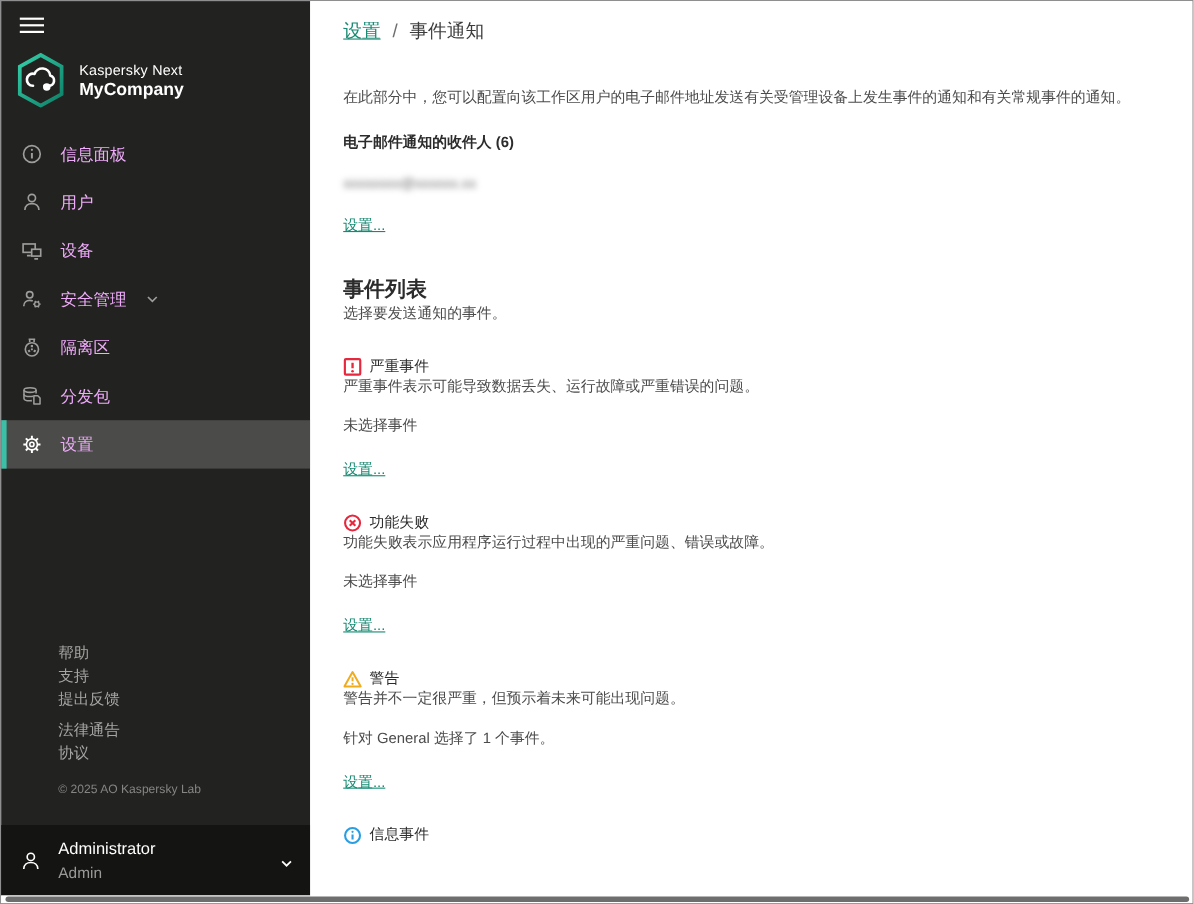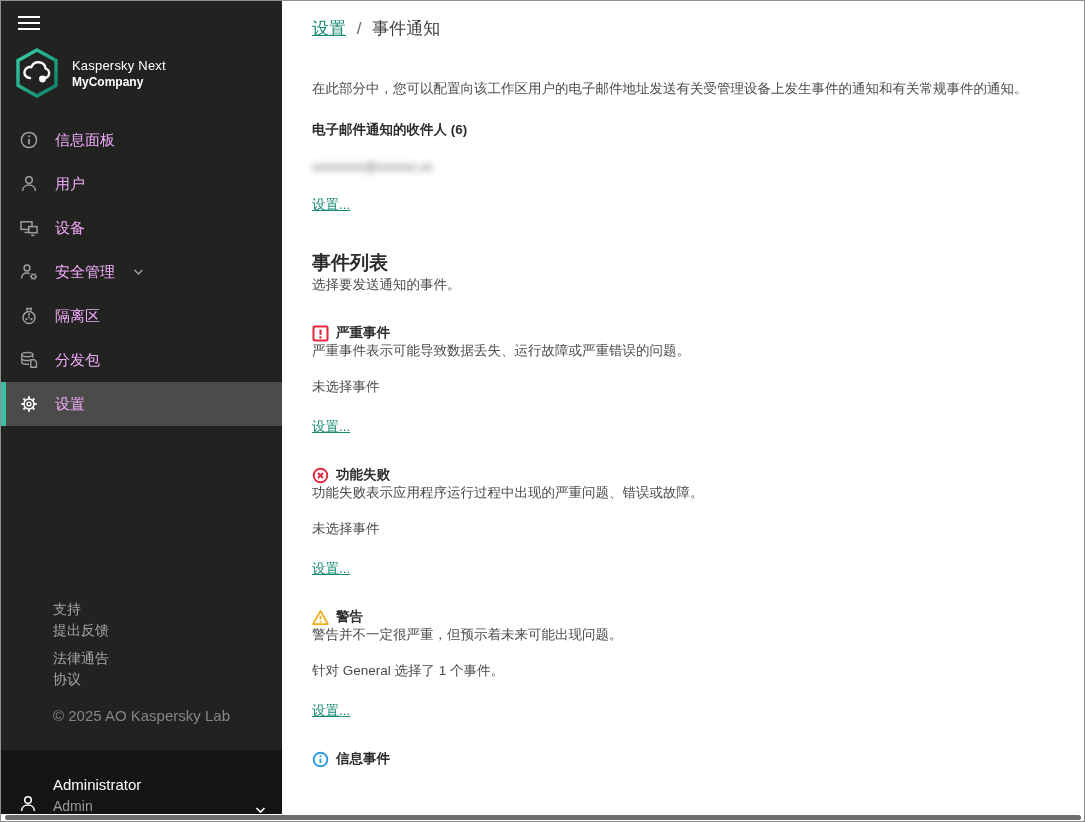--- a/index.html
+++ b/index.html
@@ -15,38 +15,38 @@
   
   .sidebar {
     width: 281px; flex: 0 0 281px;
     background: #222220; color: #fff;
     display: flex; flex-direction: column;
   }
   .hamburger { margin: 15px 0 0 17px; width: 22px; cursor: pointer; }
   .hamburger div { height: 2px; background: #fff; margin-bottom: 4px; }
   .logo-row { display: flex; align-items: center; gap: 12px; padding: 14px 16px 18px 13px; }
   .logo-text .product { font-size: 13px; color: #fff; letter-spacing: .2px; }
-  .logo-text .company { font-size: 12px; font-weight: bold; color: #fff; margin-top: 2px; }
+  .logo-text .company { font-size: 16px; font-weight: bold; color: #fff; margin-top: 2px; }
   .nav { margin-top: 2px; }
   .nav-item {
     height: 44px; display: flex; align-items: center; gap: 16px;
     padding-left: 18px; font-size: 15px; color: #f0abfc; cursor: pointer;
   }
   .nav-item .nicon { width: 20px; height: 20px; color: #9d9d9b; flex: 0 0 20px; }
   .nav-item.selected { background: #4b4b49; border-left: 5px solid #3cbfa7; padding-left: 13px; }
   .nav-item.selected .nicon { color: #fff; }
   .chev { width: 11px; height: 8px; color: #9d9d9b; margin-left: 2px; }
   .sb-spacer { flex: 1; }
   .sb-links { padding-left: 52px; font-size: 14px; }
   .sb-links a { display: block; color: #a5a5a3; text-decoration: none; line-height: 21px; cursor: pointer; }
   .sb-links .grp2 { margin-top: 7px; }
-  .copyright { padding: 17px 0 26px 52px; font-size: 15px; color: #858583; }
+  .copyright { padding: 17px 0 26px 52px; font-size: 11px; color: #858583; }
   .user-bar {
     background: #141412; height: 64px; flex: 0 0 64px;
-    display: flex; align-items: flex-end; padding: 12px 16px 0 17px; cursor: pointer;
+    display: flex; align-items: center; padding: 12px 16px 12px 17px; cursor: pointer;
   }
   .user-bar .uicon { width: 20px; height: 20px; color: #fff; margin: 2px 15px 0 0; }
   .user-names { flex: 1; }
   .user-names .uname { font-size: 15px; color: #fff; }
   .user-names .urole { font-size: 14px; color: #9a9a98; margin-top: 5px; }
   .user-bar .chev { color: #fff; margin-top: 6px; }
 
   
   .main { flex: 1; background: #fff; padding: 16px 16px 0 30px; color: #4b4b4b; }
   .breadcrumb { font-size: 17px; color: #3c3c3c; }
@@ -59,21 +59,21 @@
     filter: blur(3px); user-select: none; width: fit-content;
   }
   a.set-link {
     display: inline-block; margin-top: 22px; font-size: 13.5px;
     color: #168a72; text-decoration: underline; cursor: pointer;
   }
   .events-heading { margin-top: 36px; font-size: 19px; font-weight: bold; color: #2c2c2c; }
   .plain { font-size: 13.5px; color: #4b4b4b; }
   .evt-title { margin-top: 30px; display: flex; align-items: center; gap: 7px; }
   .evt-title .eicon { width: 17px; height: 17px; flex: 0 0 17px; }
-  .evt-title .etext { font-size: 13.5px; font-weight: bold; color: #2c2c2c; }
+  .evt-title .etext { font-size: 13.5px; font-weight: normal; color: #2c2c2c; }
   .evt-desc { font-size: 13.5px; color: #4b4b4b; }
   .evt-status { margin-top: 18px; font-size: 13.5px; color: #4b4b4b; }
 
   
   .hscroll { height: 7px; position: relative; background: #fff; }
   .hscroll .thumb {
     position: absolute; left: 4px; right: 3px; top: 1px; height: 5px;
     background: #6e6e6e; border-radius: 3px; cursor: pointer;
   }
   svg { display: block; }
@@ -199,20 +199,21 @@
           </g>
         </svg>
         <span>设置</span>
       </div>
 
     </nav>
 
     <div class="sb-spacer"></div>
 
     <div class="sb-links">
+      <a>帮助</a>
       <a>支持</a>
       <a>提出反馈</a>
       <a class="grp2">法律通告</a>
       <a>协议</a>
     </div>
 
     <div class="copyright">© 2025 AO Kaspersky Lab</div>
 
     <div class="user-bar">
       <svg class="uicon" viewBox="0 0 20 20">

